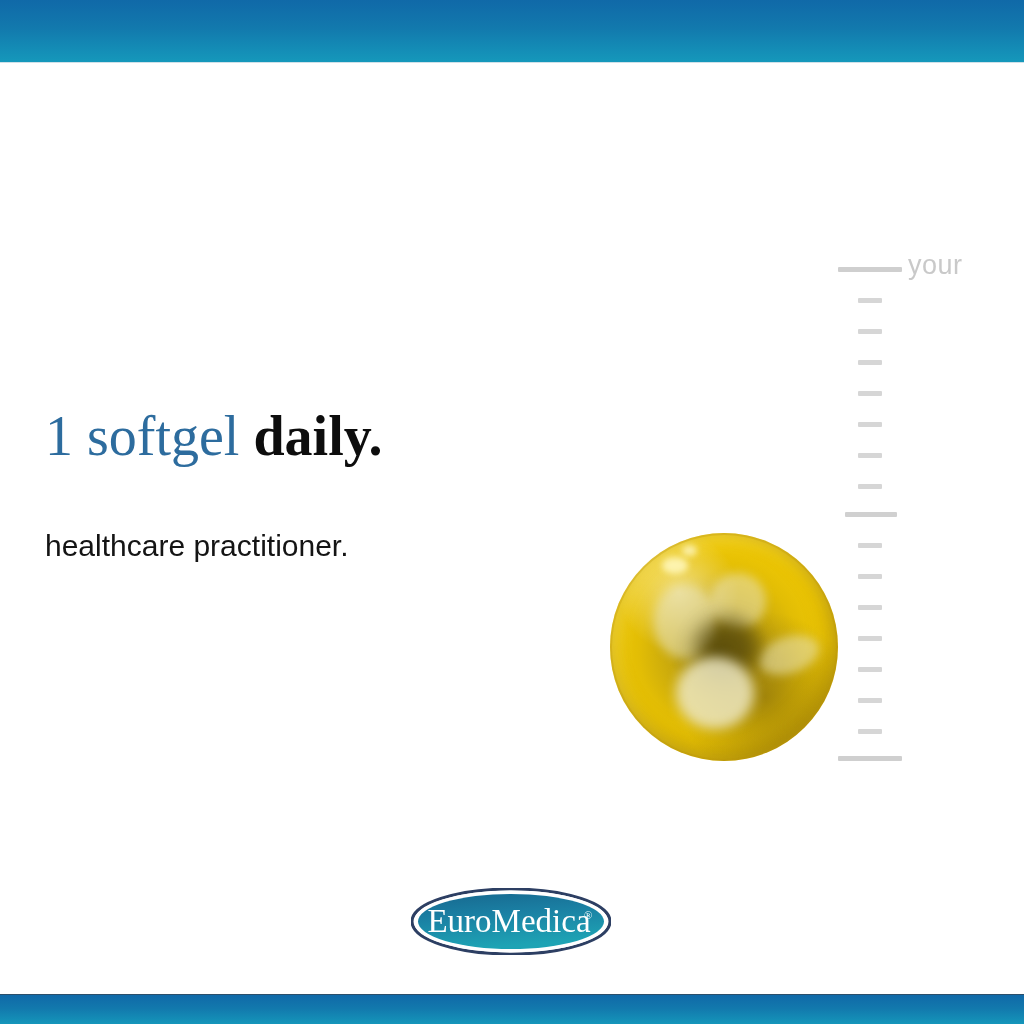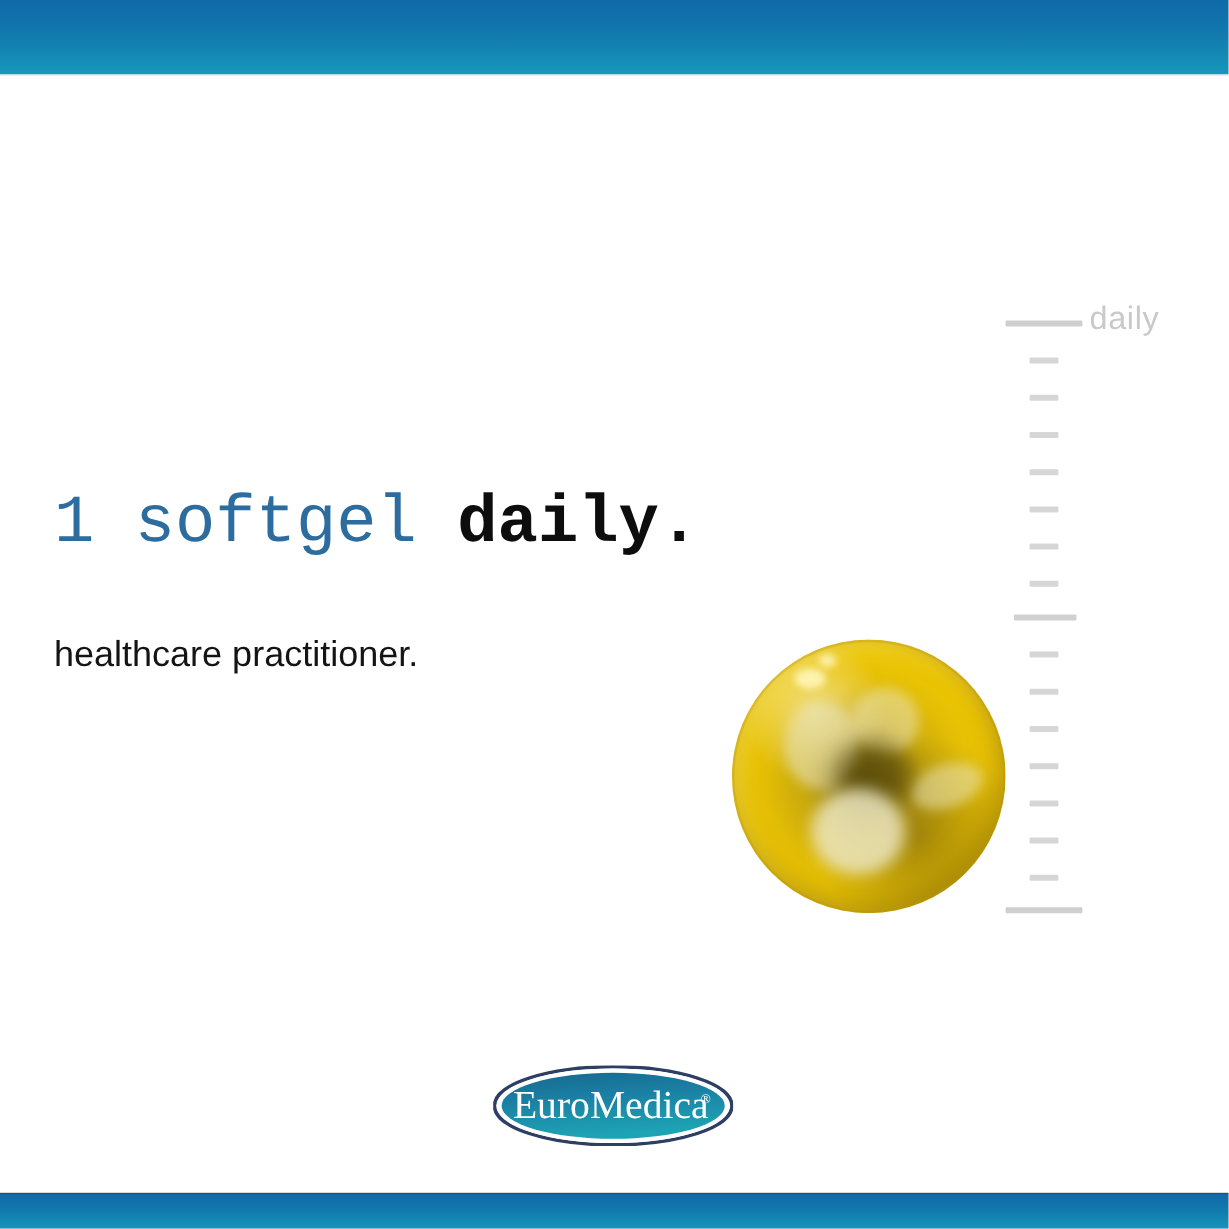--- a/index.html
+++ b/index.html
@@ -37,21 +37,21 @@
     top: 994px;
     height: 30px;
     border-top: 1px solid #2b4f6b;
   }
 
   
   .headline {
     position: absolute;
     left: 45px;
     top: 404px;
-    font-family: Liberation Mono, monospace;
+    font-family: Liberation Serif, serif;
     font-size: 56px;
     line-height: 64px;
     letter-spacing: 0px;
     white-space: nowrap;
   }
   .headline .hl-accent {
     color: #2d6c9e;
     font-weight: 400;
   }
   .headline .hl-main {
@@ -240,21 +240,21 @@
       <div class="tick half" style="top: 252px;"></div>
       <div class="tick minor" style="top: 283px;"></div>
       <div class="tick minor" style="top: 314px;"></div>
       <div class="tick minor" style="top: 345px;"></div>
       <div class="tick minor" style="top: 376px;"></div>
       <div class="tick minor" style="top: 407px;"></div>
       <div class="tick minor" style="top: 438px;"></div>
       <div class="tick minor" style="top: 469px;"></div>
       <div class="tick major" style="top: 496px;"></div>
     </div>
-  <div class="ruler-label">daily</div>
+  <div class="ruler-label">your</div>
 
   <div class="logo">
     <svg width="200" height="67" viewBox="0 0 200 67" xmlns="http://www.w3.org/2000/svg" aria-hidden="true">
       <defs>
         <linearGradient id="ovalGrad" x1="0" y1="0" x2="0.25" y2="1">
           <stop offset="0%" stop-color="#17688f"></stop>
           <stop offset="40%" stop-color="#1a7ea2"></stop>
           <stop offset="100%" stop-color="#1ea3b4"></stop>
         </linearGradient>
       </defs>

